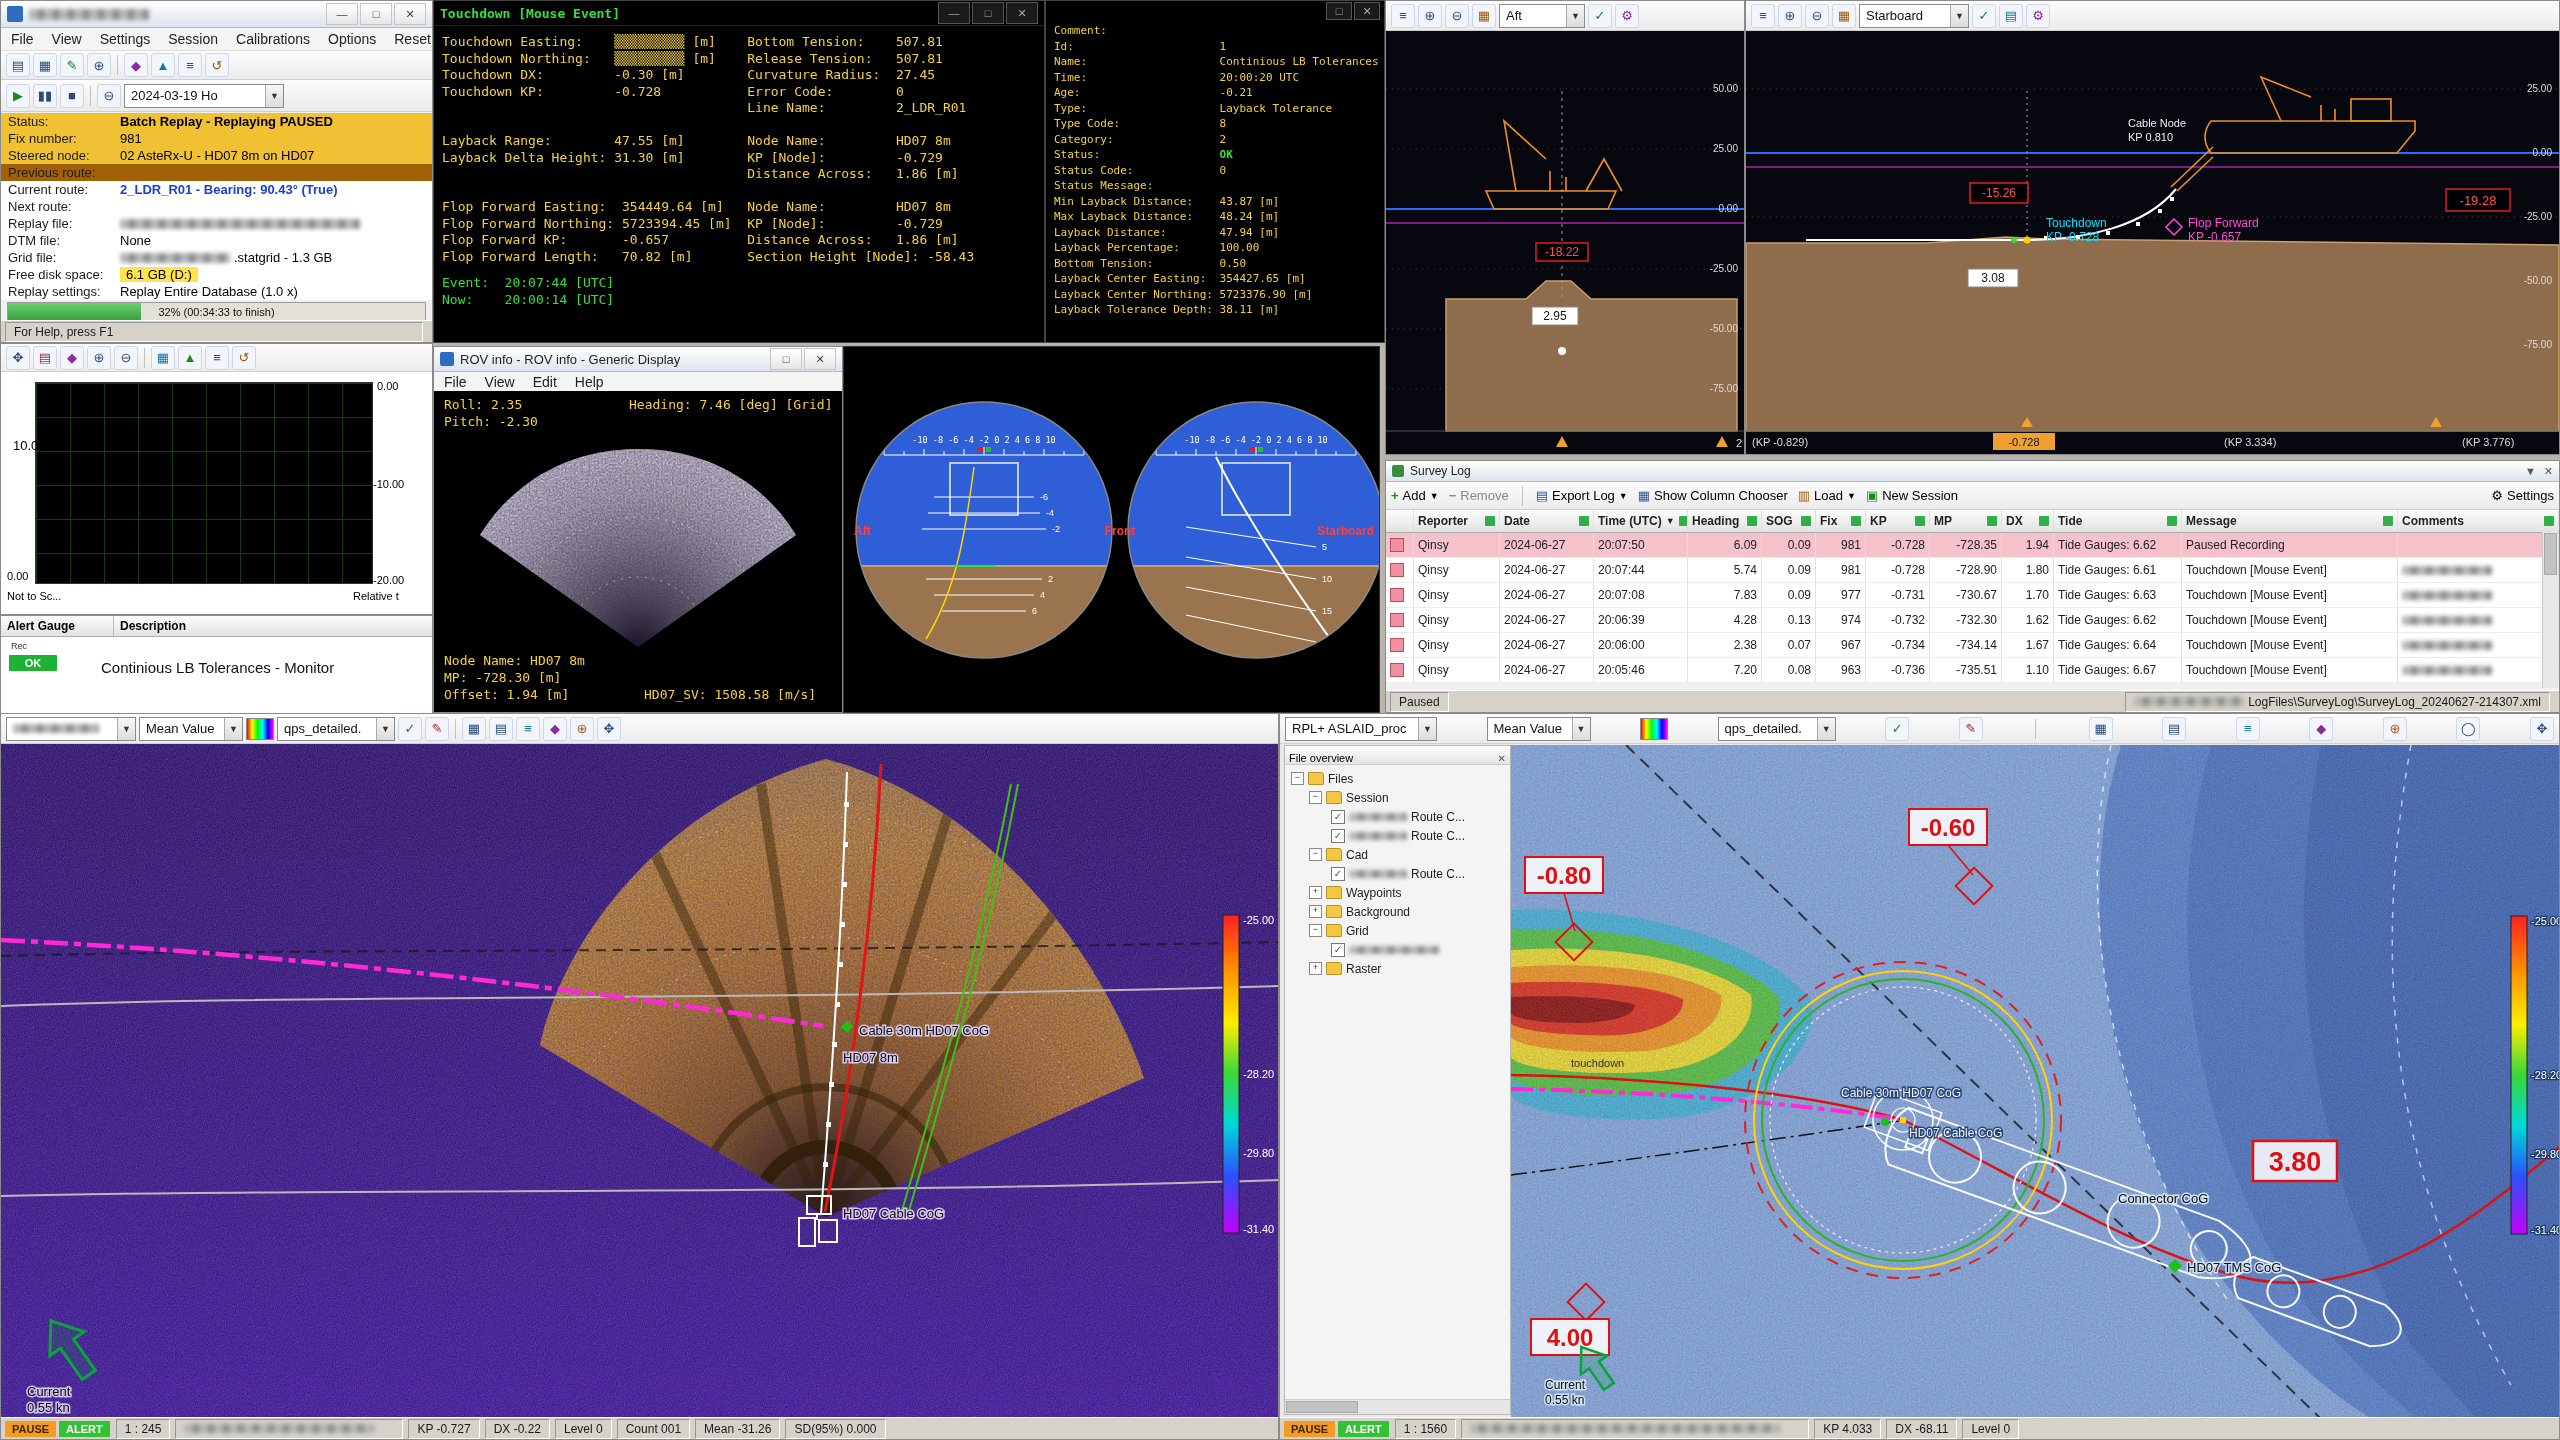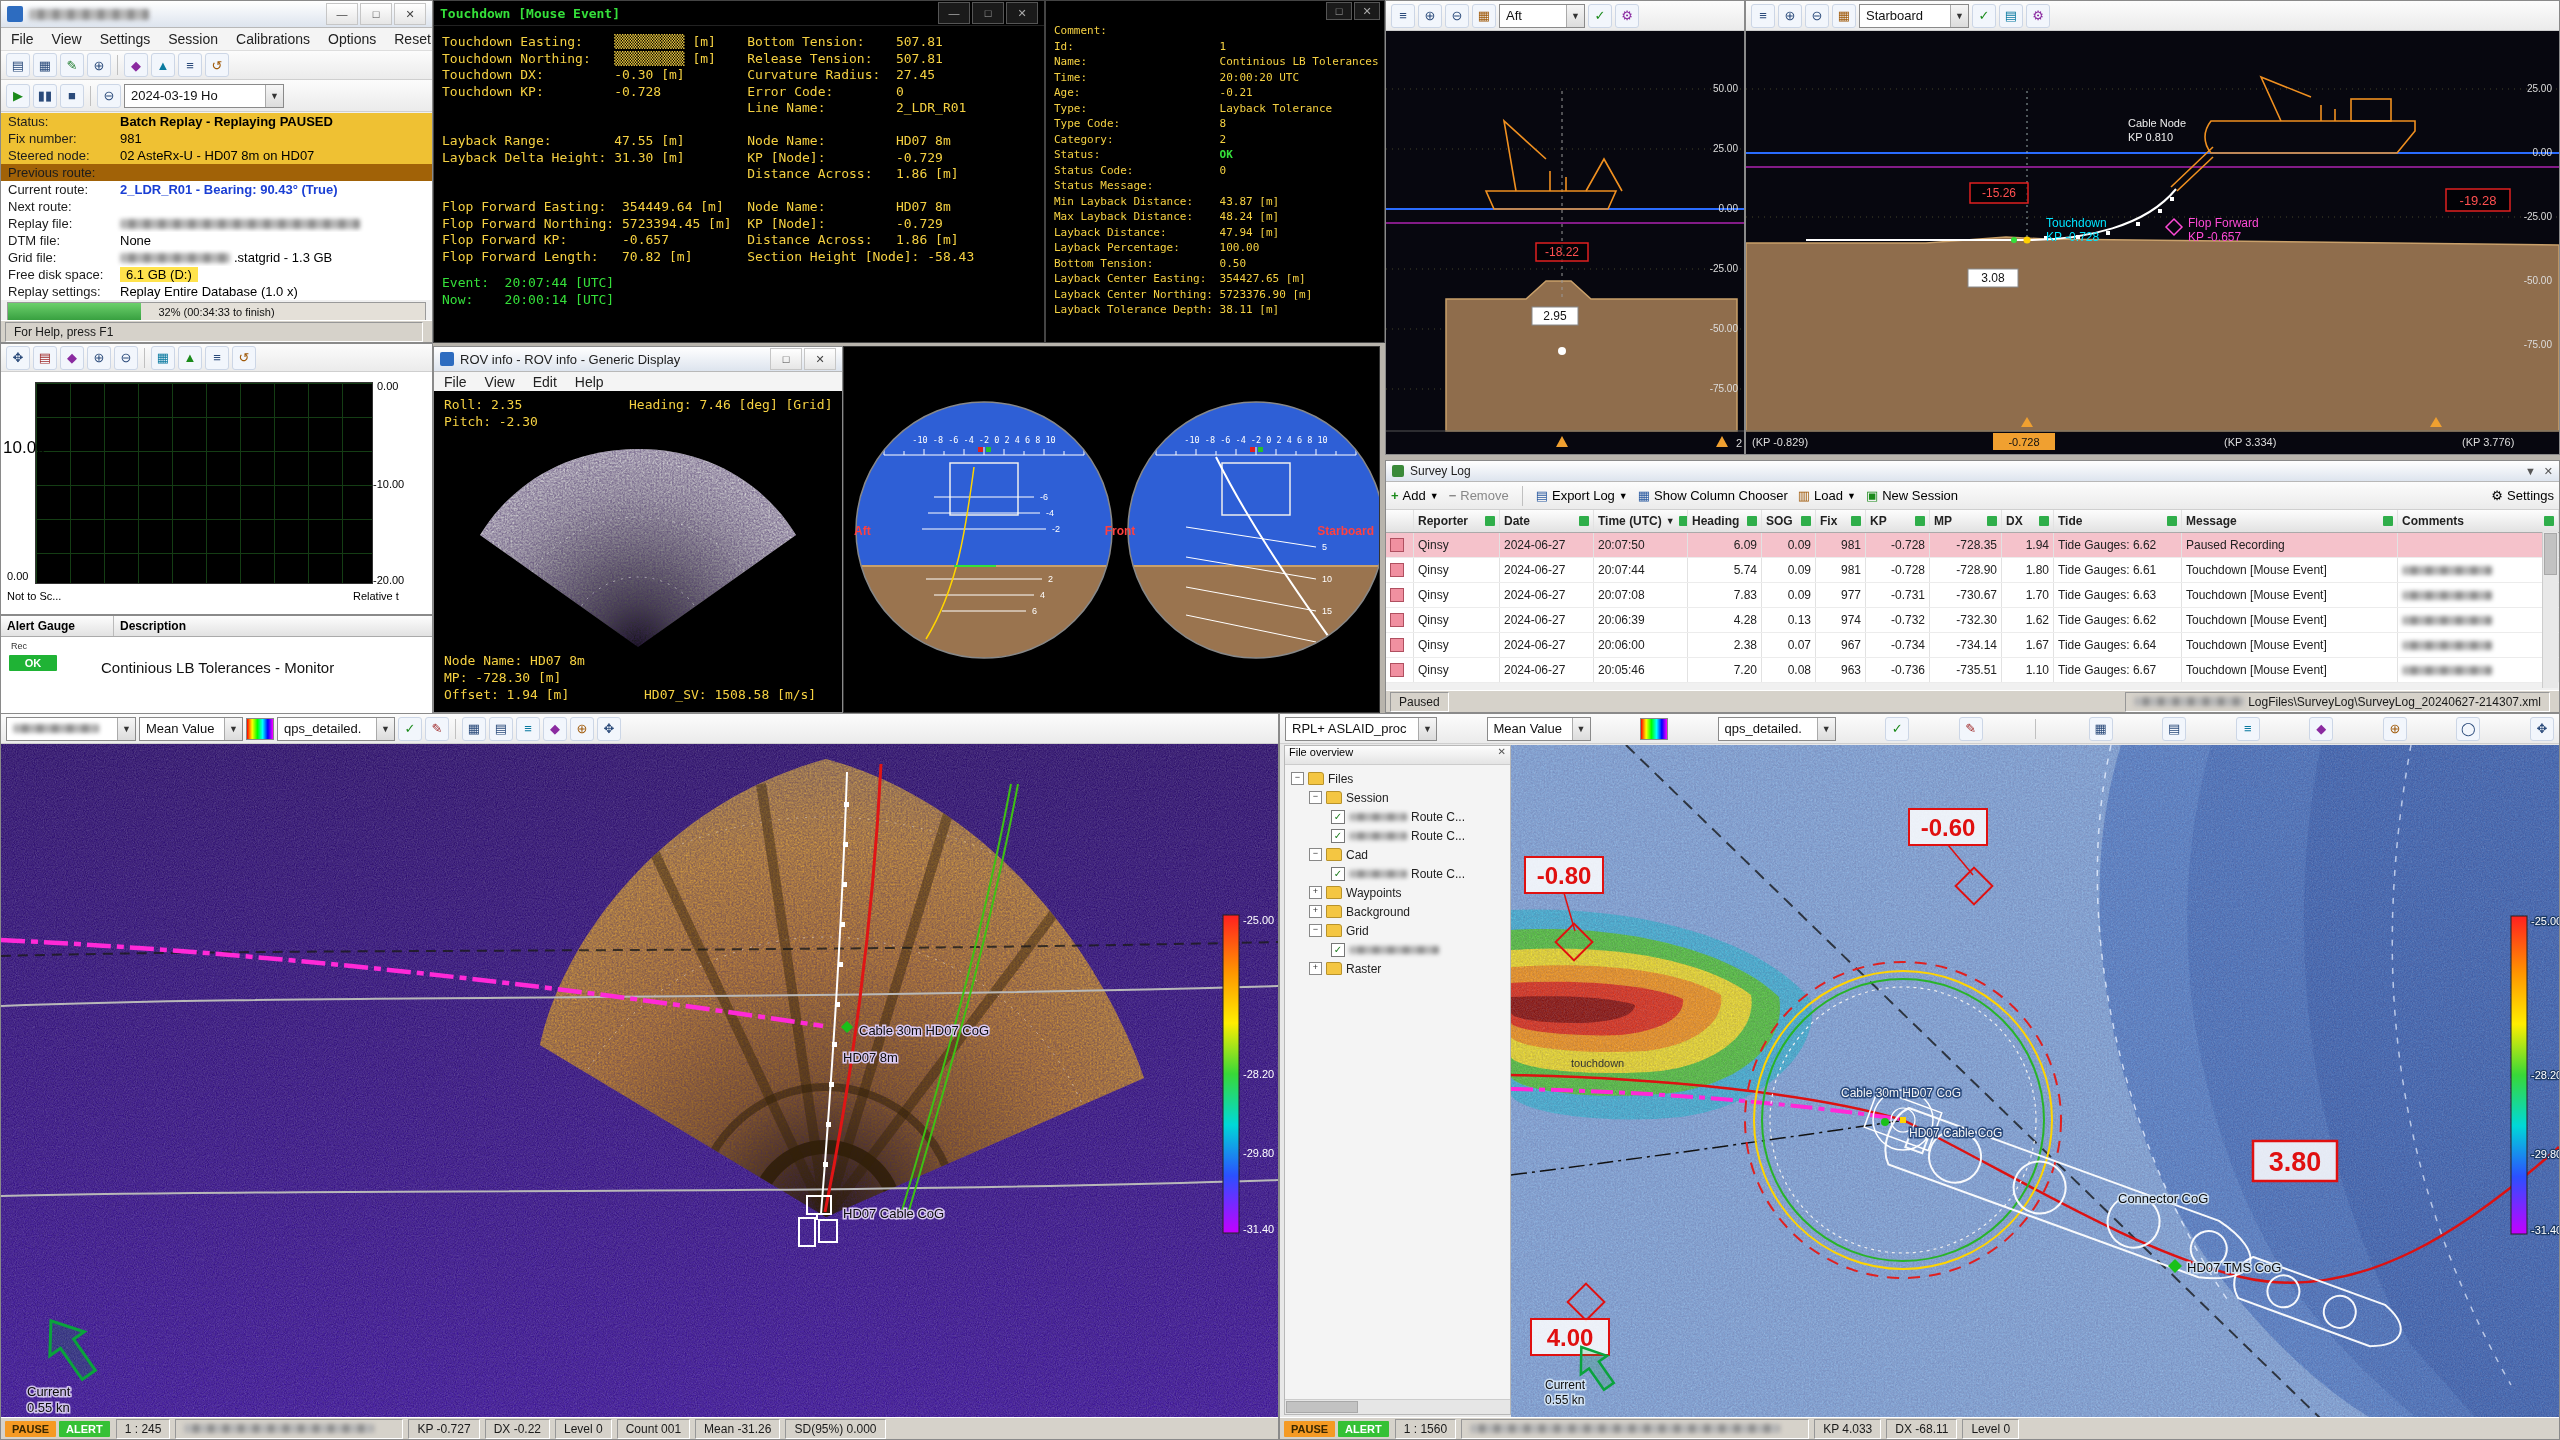--- a/index.html
+++ b/index.html
@@ -170,21 +170,21 @@
     <span class="ic">⊕</span>
     <span class="ic">⊖</span>
     <span class="sep"></span>
     <span class="ic" style="color:#0a7aa0">▦</span>
     <span class="ic" style="color:#1a8a1a">▲</span>
     <span class="ic">≡</span>
     <span class="ic" style="color:#a05a0a">↺</span>
   </div>
   <div class="abs" style="left:0;top:28px;right:0;bottom:0;background:#fff;">
     <div class="abs" style="left:34px;top:10px;width:336px;height:200px;background:#000;background-image:linear-gradient(#143d14 1px,transparent 1px),linear-gradient(90deg,#143d14 1px,transparent 1px);background-size:34px 34px;border:1px solid #333;"></div>
-    <div class="abs" style="left:2px;top:66px;font-size:17px;">10.00</div>
+    <div class="abs" style="left:12px;top:66px;font-size:13px;">10.00</div>
     <div class="abs" style="left:6px;top:198px;font-size:11px;">0.00</div>
     <div class="abs" style="left:376px;top:8px;font-size:11px;">0.00</div>
     <div class="abs" style="left:372px;top:106px;font-size:11px;">-10.00</div>
     <div class="abs" style="left:372px;top:202px;font-size:11px;">-20.00</div>
     <div class="abs" style="left:6px;top:218px;font-size:11px;">Not to Sc...</div>
     <div class="abs" style="left:352px;top:218px;font-size:11px;">Relative t</div>
   </div>
 </div>
 
 <div class="abs win" style="left:0;top:615px;width:433px;height:98px;">
@@ -898,21 +898,21 @@
     <span class="ic">▦</span>
     <span class="ic">▤</span>
     <span class="ic" style="color:#0a7aa0">≡</span>
     <span class="ic" style="color:#8a2aa0">◆</span>
     <span class="ic" style="color:#a05a0a">⊕</span>
     <span class="ic">◯</span>
     <span class="ic">✥</span>
   </div>
 
   <div class="abs" style="left:4px;top:31px;width:227px;bottom:24px;background:#f4f4f4;border:1px solid #b8b8b8;box-sizing:border-box;">
-    <div style="display:flex;align-items:flex-start;height:18px;background:linear-gradient(#fdfdfd,#e4e4e4);border-bottom:1px solid #ccc;font-size:11px;padding:0 4px;gap:13px;">
+    <div style="display:flex;align-items:flex-end;height:18px;background:linear-gradient(#fdfdfd,#e4e4e4);border-bottom:1px solid #ccc;font-size:11px;padding:0 4px;gap:13px;">
       <span>File overview</span>
       <span style="margin-left:auto;font-size:10px;color:#555;">✕</span>
     </div>
     <div style="padding:4px 2px;">
       <div class="tree-row" style="padding-left:4px;">
             <span class="exp">−</span>
             <span class="fold"></span>
             <span>Files</span>
           </div>
       <div class="tree-row" style="padding-left:22px;">

